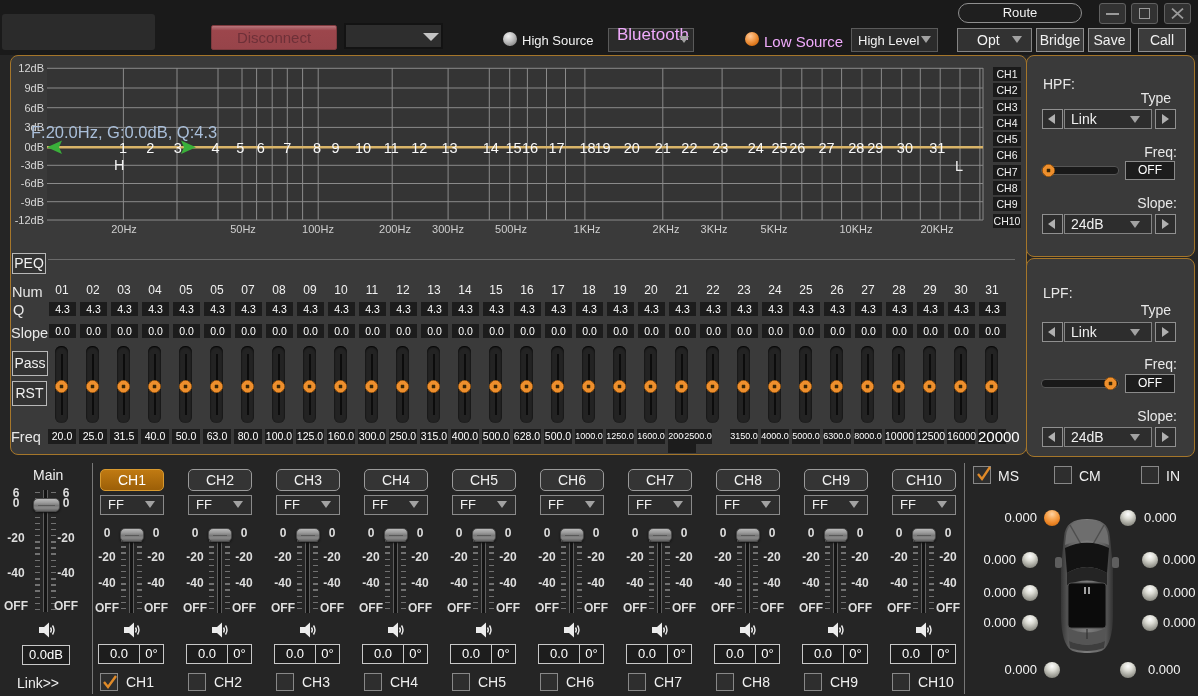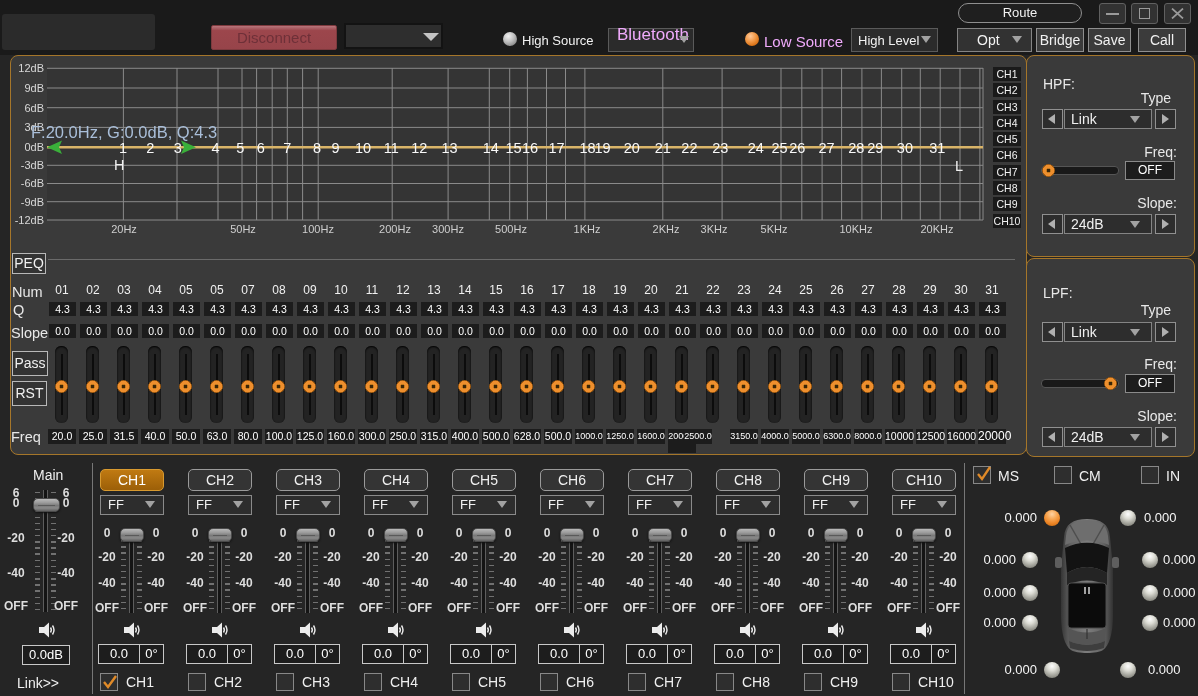--- a/index.html
+++ b/index.html
@@ -393,21 +393,21 @@
 <div class="peqtrack" style="left:954px;top:346px"></div>
 <div class="peqslot" style="left:960px;top:354px"></div>
 <div class="peqknob" style="left:954px;top:380px"></div>
 <div class="cell" style="left:947px;top:429px;width:28px;height:15px;line-height:15px;font-size:10.5px">16000</div>
 <div class="abs" style="left:978px;top:283px;width:28px;font-size:12px;color:#f0f0f0;text-align:center">31</div>
 <div class="cell" style="left:979px;top:302px">4.3</div>
 <div class="cell" style="left:979px;top:324px">0.0</div>
 <div class="peqtrack" style="left:985px;top:346px"></div>
 <div class="peqslot" style="left:991px;top:354px"></div>
 <div class="peqknob" style="left:985px;top:380px"></div>
-<div class="cell" style="left:978px;top:429px;width:28px;height:15px;line-height:15px;font-size:12px">20000</div>
+<div class="cell" style="left:978px;top:429px;width:28px;height:15px;line-height:15px;font-size:15px">20000</div>
 <div class="abs" style="left:1043px;top:76px;font-size:14px;color:#e8e8e8">HPF:</div>
 <div class="abs" style="left:1113px;top:90px;width:58px;font-size:14px;color:#e8e8e8;text-align:right">Type</div>
 <div class="btn" style="left:1042px;top:109px;width:21px;height:20px;background:#2d2d2d;border-color:#909090"></div>
 <div class="abs" style="left:1048px;top:114px;width:0;height:0;border-top:5px solid transparent;border-bottom:5px solid transparent;border-right:7px solid #b0b0b0"></div>
 <div class="dd" style="left:1064px;top:109px;width:88px;height:20px;background:#2d2d2d;font-size:14px"></div>
 <div class="abs" style="left:1071px;top:111px;font-size:14px;color:#f0f0f0">Link</div>
 <div class="dar" style="left:1130px;top:116px"></div>
 <div class="btn" style="left:1155px;top:109px;width:21px;height:20px;background:#2d2d2d;border-color:#909090"></div>
 <div class="abs" style="left:1162px;top:114px;width:0;height:0;border-top:5px solid transparent;border-bottom:5px solid transparent;border-left:7px solid #b0b0b0"></div>
 <div class="abs" style="left:1113px;top:144px;width:64px;font-size:14px;color:#e8e8e8;text-align:right">Freq:</div>

